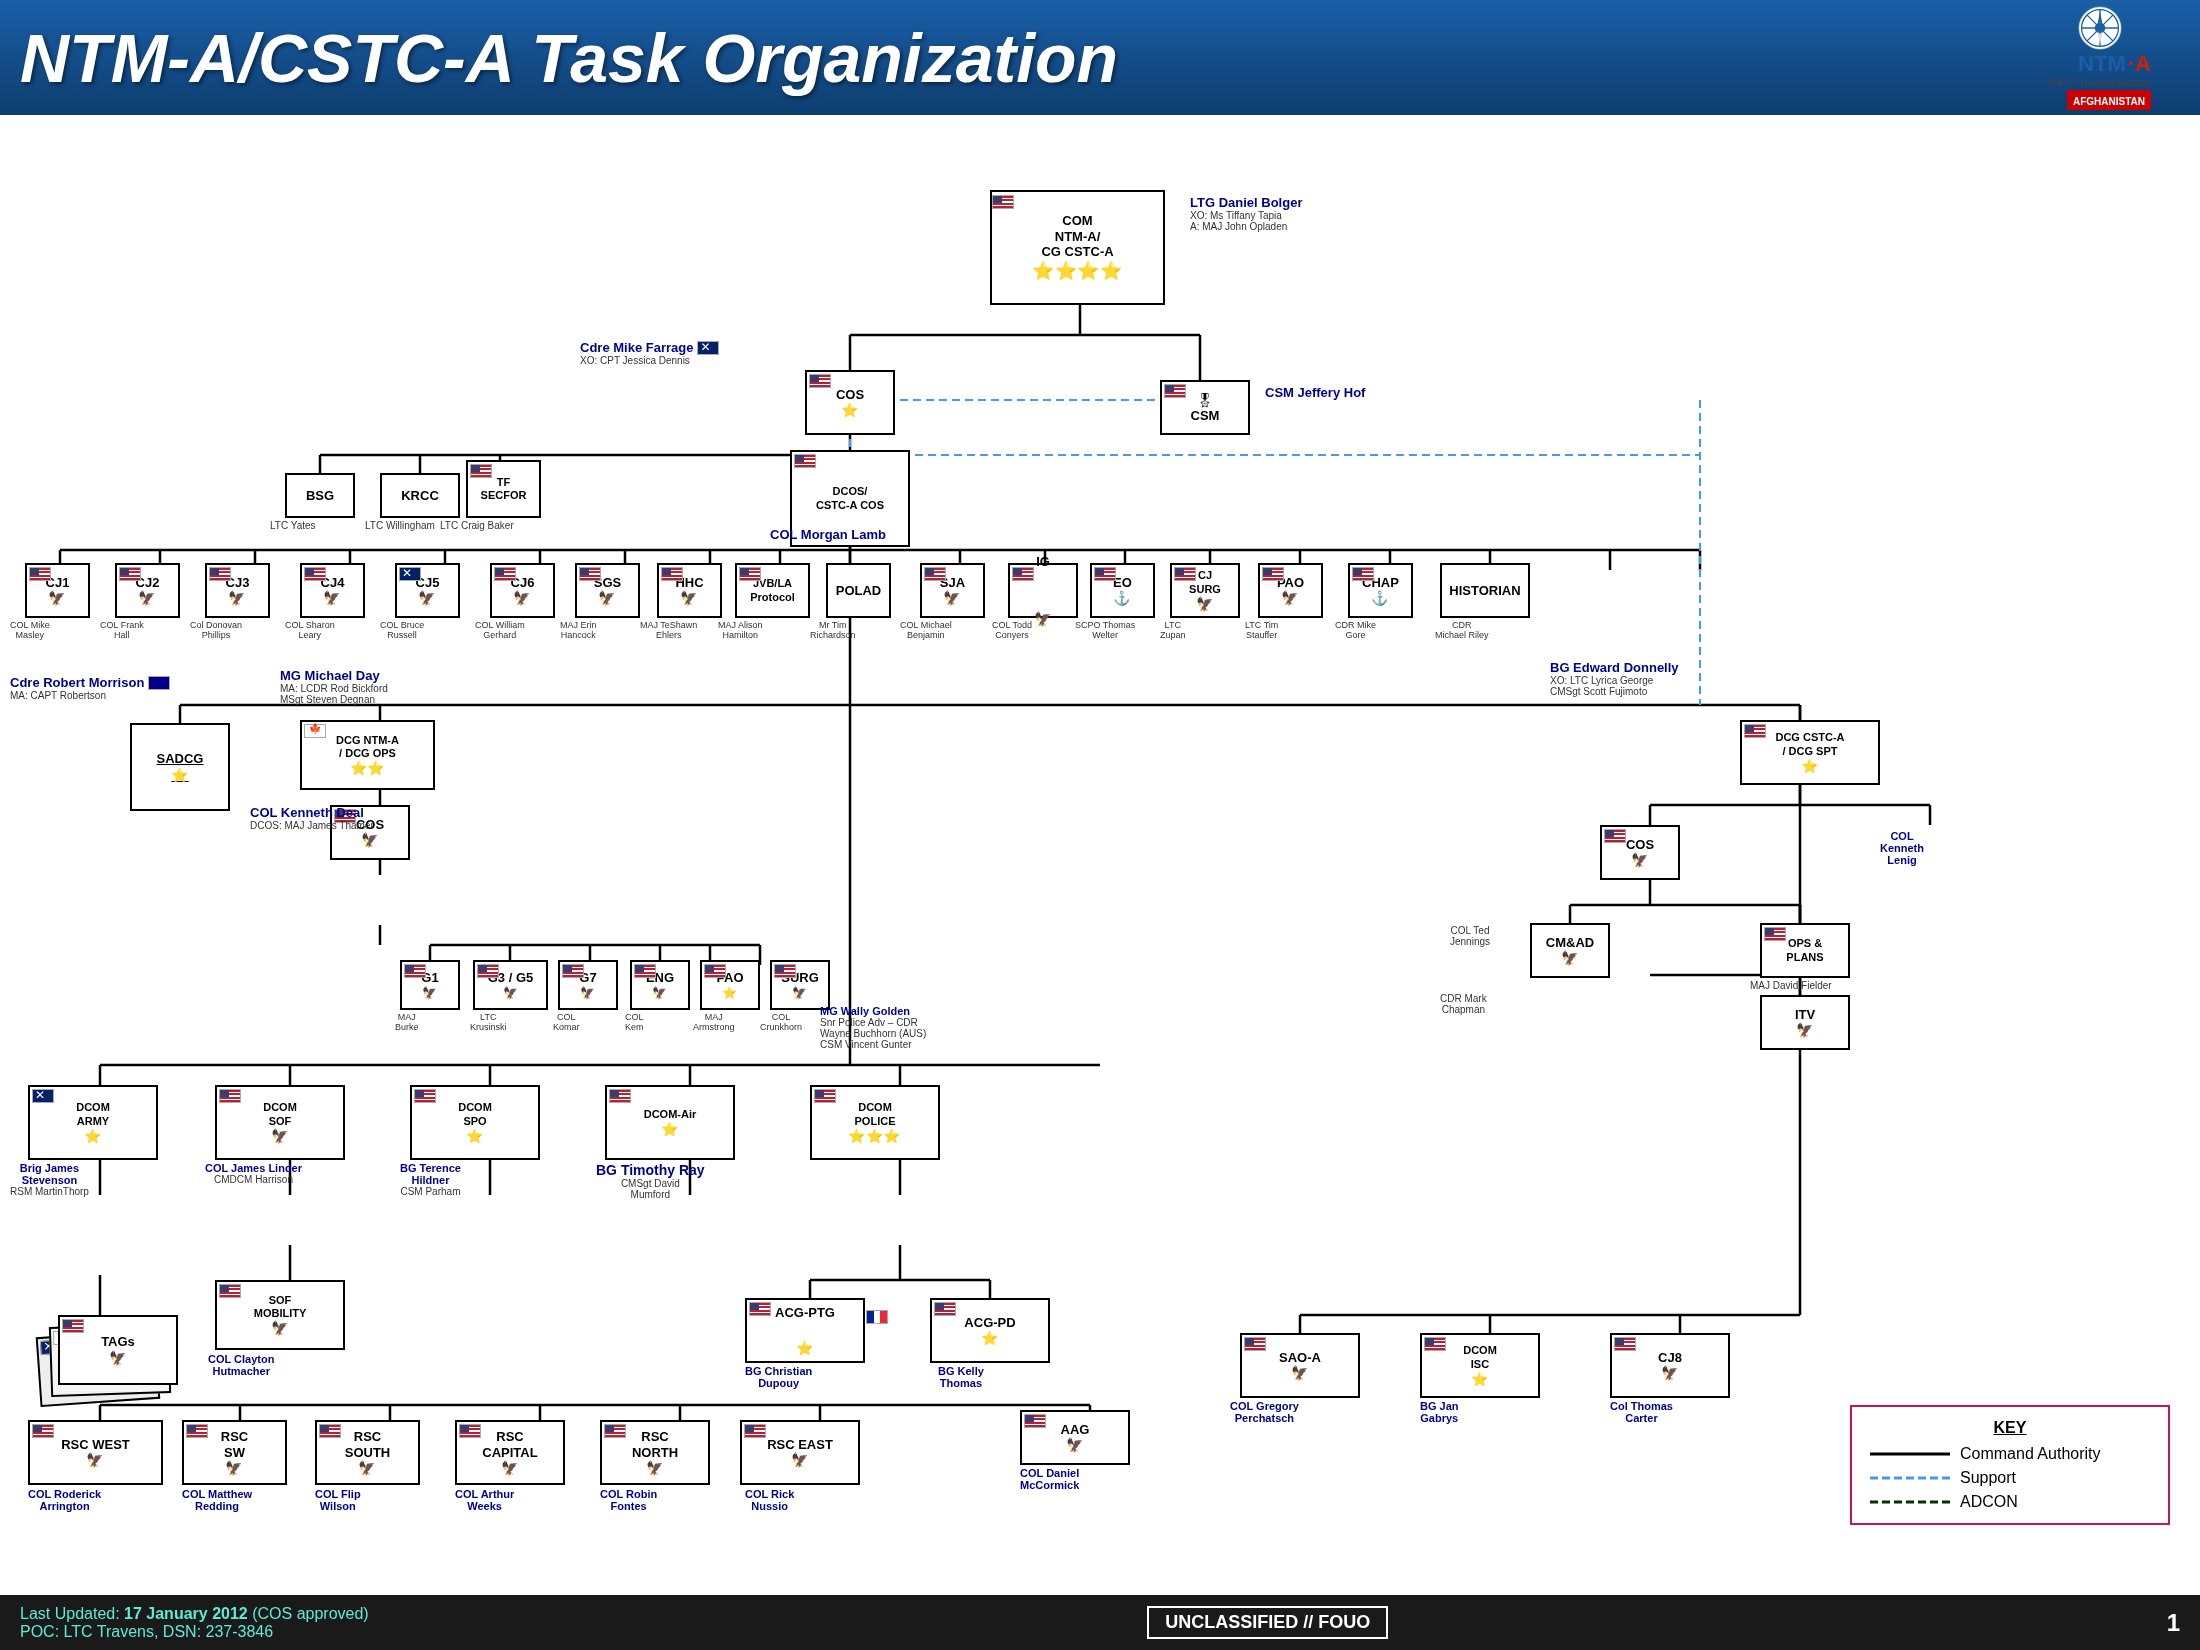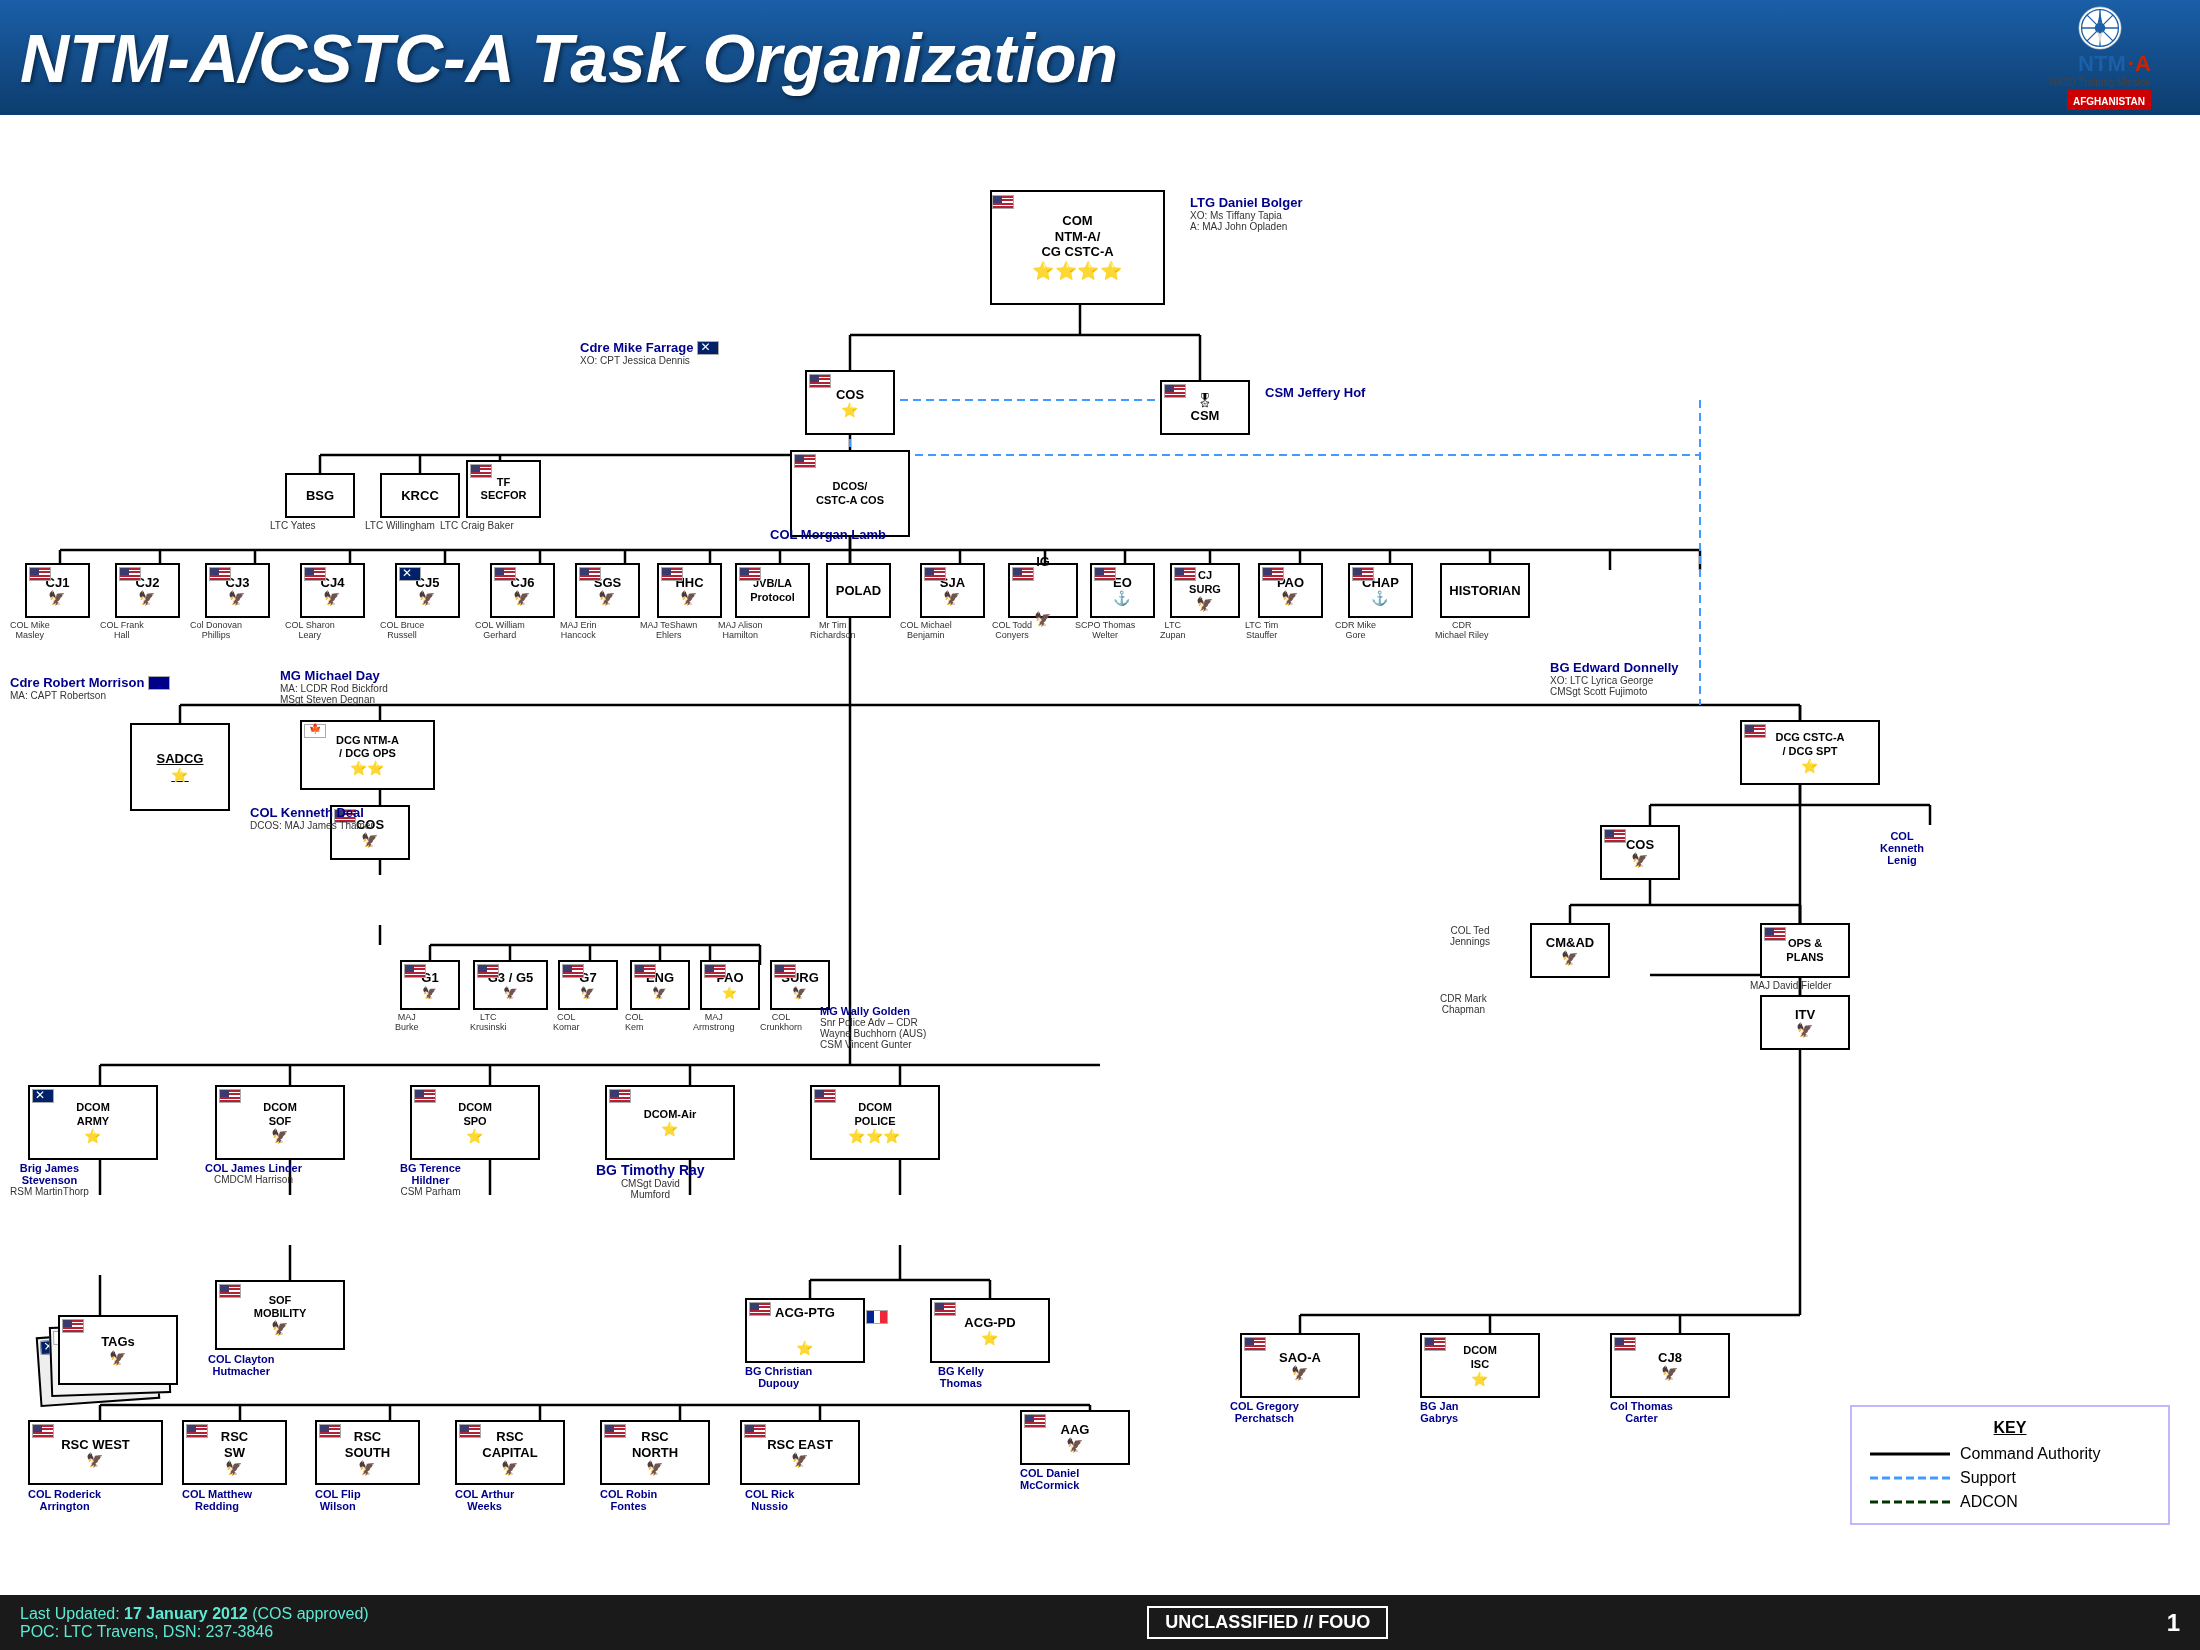--- a/index.html
+++ b/index.html
@@ -180,21 +180,21 @@
     }
     .footer-right {
       color: #fff;
       font-size: 24px;
       font-weight: bold;
     }
 
     
     .key-box {
       position: absolute;
-      border: 2px solid #c4b5fd;
+      border: 2px solid #be185d;
       background: #fff;
       padding: 8px 12px;
     }
 
     
     .label-block {
       position: absolute;
       text-align: center;
     }
     .label-name {
@@ -411,21 +411,21 @@
 <div class="org-box" style="left:1160px;top:265px;width:90px;height:55px;">
   <div class="flag-us" style="position:absolute;top:2px;left:2px;"></div>
   <div style="font-size:14px;">🎖</div>
   <div class="box-title">CSM</div>
 </div>
 
 <div class="label-block" style="left:1265px;top:270px;">
   <div class="label-name">CSM Jeffery Hof</div>
 </div>
 
-<div class="org-box" style="left:790px;top:335px;width:120px;height:87px;">
+<div class="org-box" style="left:790px;top:335px;width:120px;height:97px;">
   <div class="flag-us" style="position:absolute;top:2px;left:2px;"></div>
   <div class="box-title" style="font-size:11px;">DCOS/<br>CSTC-A COS</div>
 </div>
 <div class="label-block" style="left:770px;top:412px;">
   <div class="label-name">COL Morgan Lamb</div>
 </div>
 
 <div class="org-box" style="left:285px;top:358px;width:70px;height:45px;">
   <div class="box-title">BSG</div>
 </div>

